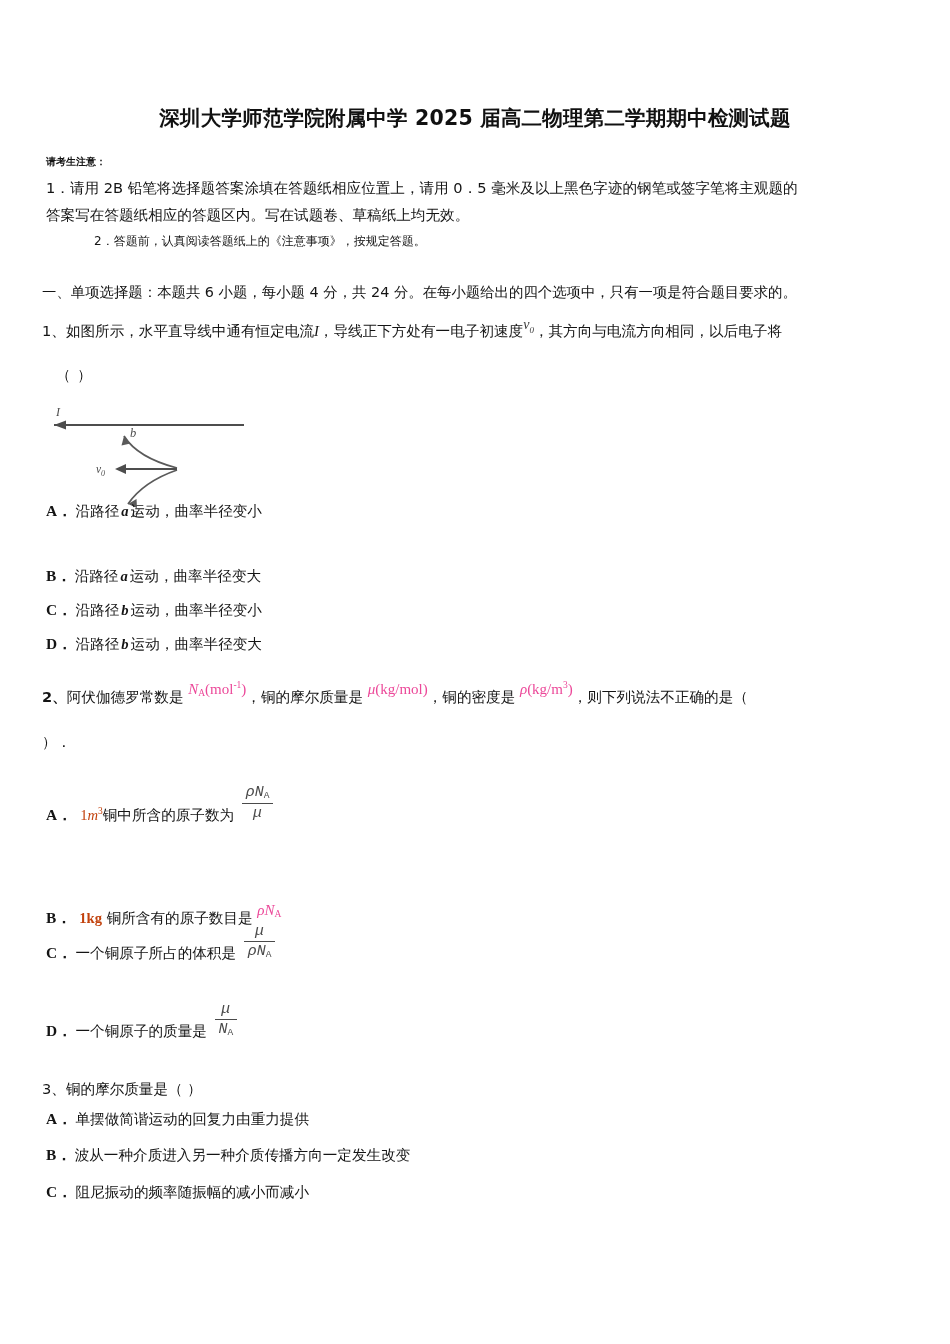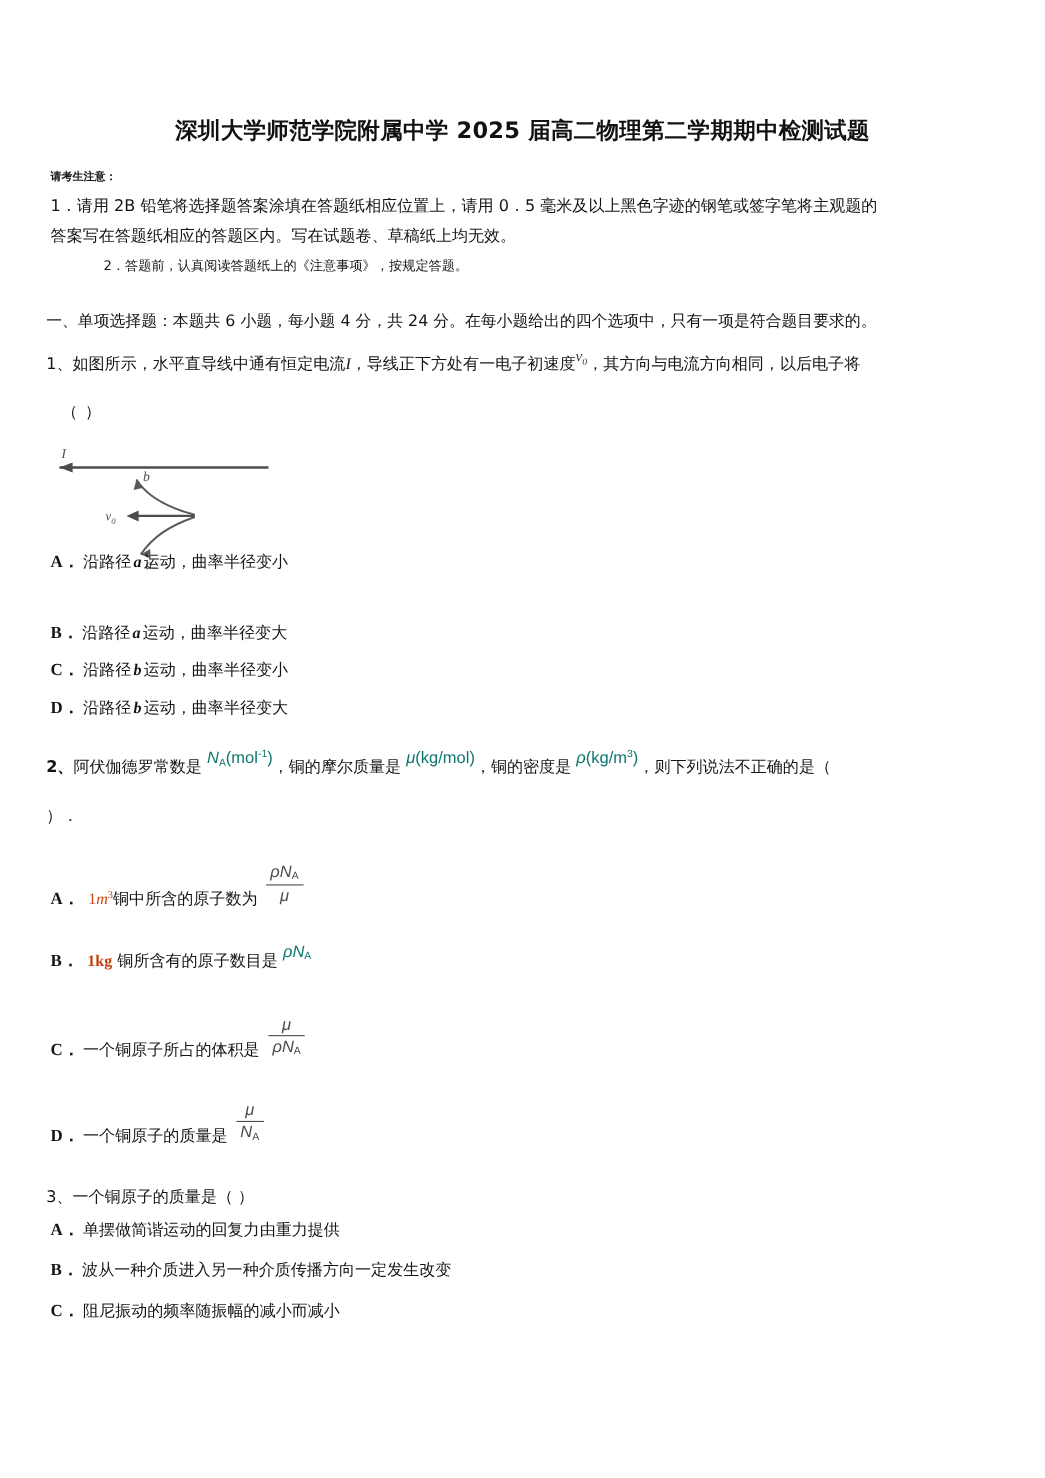--- a/index.html
+++ b/index.html
@@ -143,22 +143,22 @@
     left: 42px; top: 680px;
     font-size: 14.6px;
   }
   .q2-paren {
     left: 42px; top: 728px;
     font-size: 14.6px;
   }
 
   
   .math {
-    font-family: Liberation Sans, sans-serif;
-    color: #0f766e;
+    font-family: Liberation Serif, serif;
+    color: #ec4899;
     font-size: 15px;
     white-space: nowrap;
   }
   .math .var { font-style: italic; }
   .math .rm { font-style: normal; }
   .math sub {
     font-size: 9.5px;
     vertical-align: -2px;
   }
   .math sup {
@@ -168,21 +168,21 @@
   .raise {
     position: relative;
     top: -8px;
   }
 
   
   .frac {
     display: inline-block;
     vertical-align: -6px;
     text-align: center;
-    font-family: Liberation Sans, sans-serif;
+    font-family: Liberation Mono, monospace;
     color: #4a4a4a;
     line-height: 1.15;
     position: relative;
     top: -9px;
     margin: 0 3px;
   }
   .frac .num {
     display: block;
     padding: 0 4px 1px 4px;
     border-bottom: 1.1px solid #4a4a4a;
@@ -190,21 +190,21 @@
   }
   .frac .den {
     display: block;
     padding: 1px 4px 0 4px;
     font-size: 15px;
   }
   .frac .var { font-style: italic; }
   .frac sub { font-size: 9.5px; vertical-align: -2px; }
 
   .q2a { left: 46px; top: 793px; }
-  .q2b { left: 46px; top: 862px; }
+  .q2b { left: 46px; top: 906px; }
   .q2c { left: 46px; top: 932px; }
   .q2d { left: 46px; top: 1010px; }
 
   .q2a .unit, .q2b .unit {
     font-family: "Liberation Serif", "DejaVu Serif", serif;
     color: #c2410c;
   }
   .q2a .unit .var { font-style: italic; }
   .q2a .unit sup { font-size: 9.5px; vertical-align: 6px; }
 
@@ -305,21 +305,21 @@
 
   <div class="opt q2d">
     <span class="lab">D．</span><span>一个铜原子的质量是</span>
     <span class="frac">
       <span class="num var">μ</span>
       <span class="den"><span class="var">N</span><sub>A</sub></span>
     </span>
   </div>
 
   <div class="txt q3-line">
-    <span>3、</span><span>一个铜原子的质量是（      ）</span>
+    <span>3、</span><span>铜的摩尔质量是（      ）</span>
   </div>
   <div class="opt q3a">
     <span class="lab">A．</span><span>单摆做简谐运动的回复力由重力提供</span>
   </div>
   <div class="opt q3b">
     <span class="lab">B．</span><span>波从一种介质进入另一种介质传播方向一定发生改变</span>
   </div>
   <div class="opt q3c">
     <span class="lab">C．</span><span>阻尼振动的频率随振幅的减小而减小</span>
   </div>

